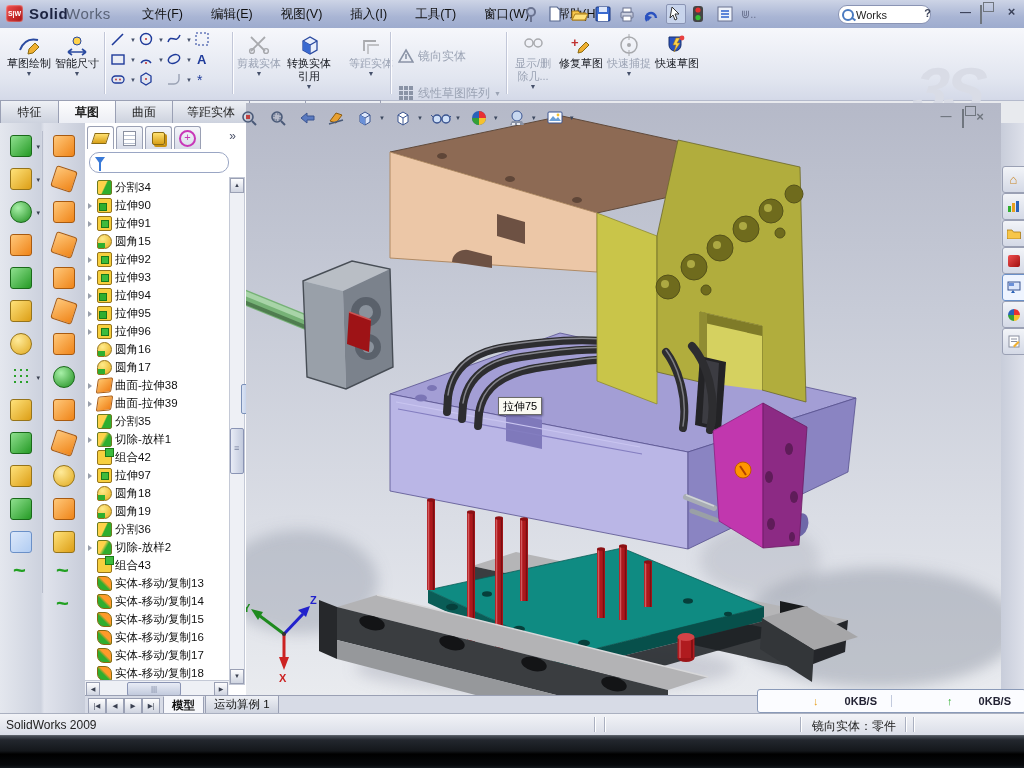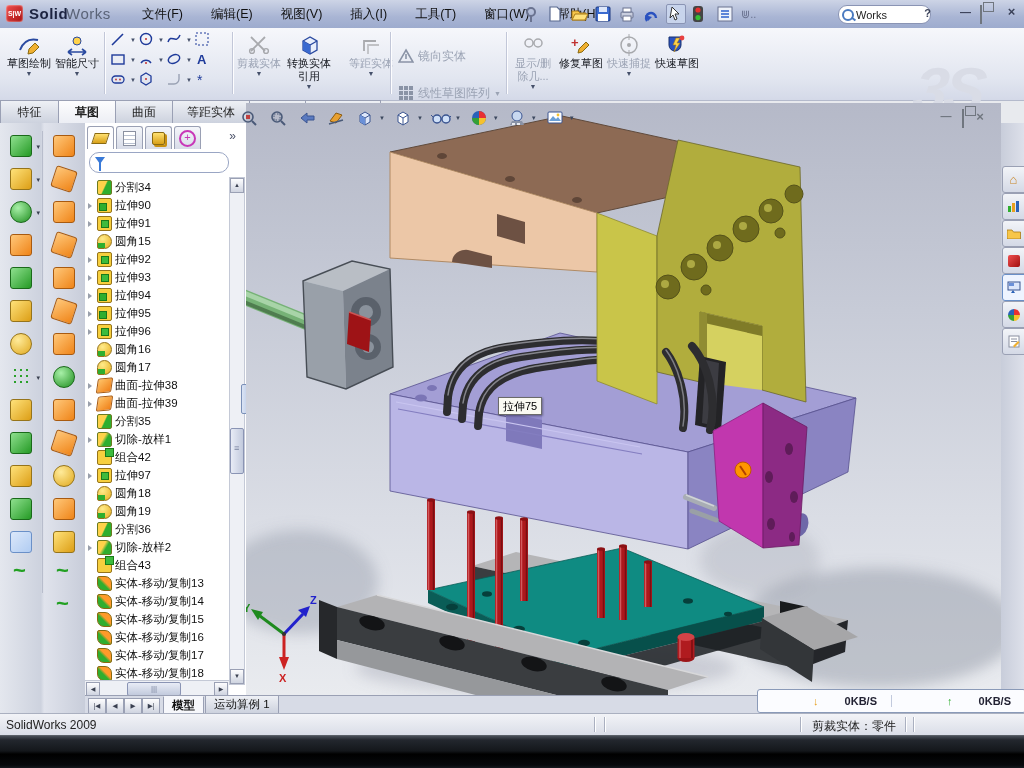--- a/index.html
+++ b/index.html
@@ -975,21 +975,21 @@
   <div class="navb" style="left:39px">▶</div>
   <div class="navb" style="left:57px">▶|</div>
   <div class="mtab active" style="left:78px">模型</div>
   <div class="mtab" style="left:120px">运动算例 1</div>
 </div>
 
 <div id="statusbar" class="abs">
   <span class="abs" style="left:6px;top:4px">SolidWorks 2009</span>
   <span class="sep" style="left:594px"></span>
     <span class="sep" style="left:604px"></span>
-  <span class="abs" style="left:812px;top:4px">剪裁实体：零件</span>
+  <span class="abs" style="left:812px;top:4px">镜向实体：零件</span>
   <span class="sep" style="left:800px"></span>
     <span class="sep" style="left:905px"></span>
     <span class="sep" style="left:913px"></span>
 
 </div>
 
 <div id="netoverlay" class="abs">
   <div class="netcell">
     <span class="arr-dn">↓</span>
     <span>0KB/S</span>

